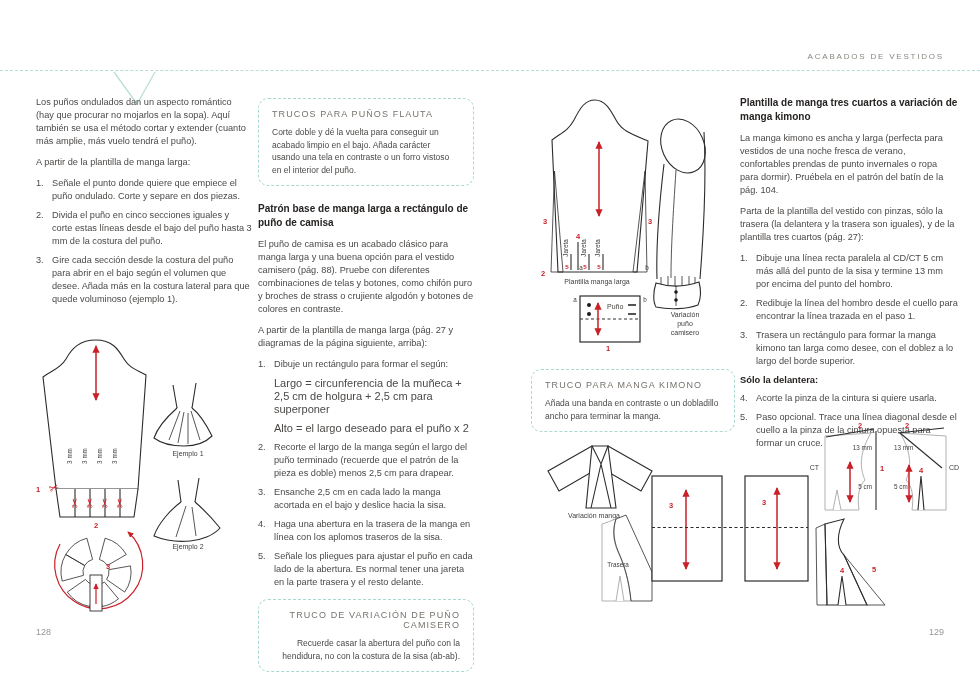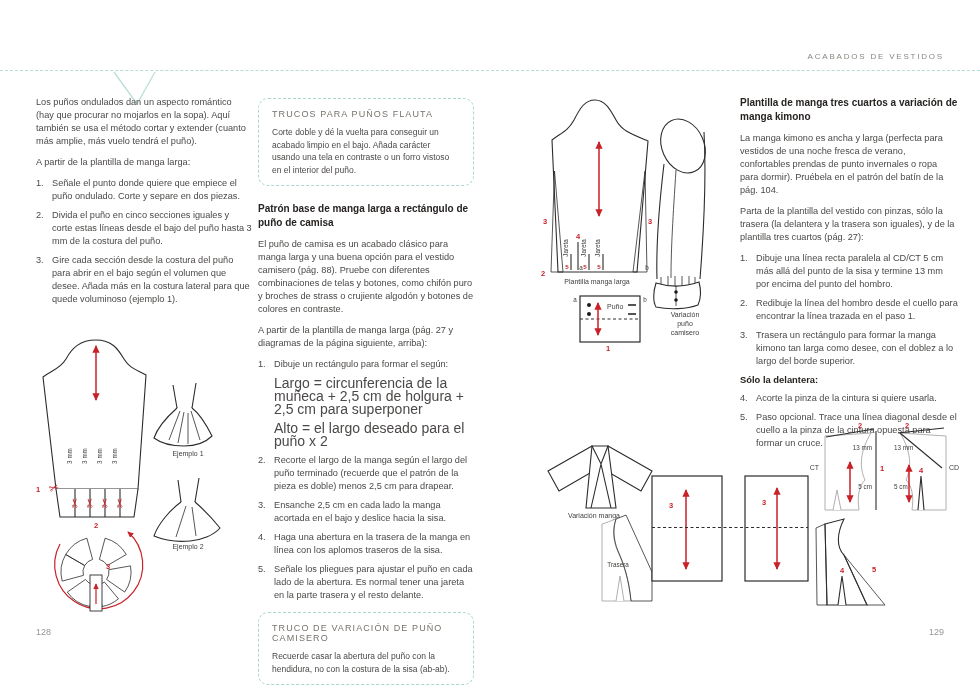--- a/index.html
+++ b/index.html
@@ -12,27 +12,27 @@
   .col{position:absolute;top:96px;}
   #col1{left:36px;width:216px;}
   #col2{left:258px;width:216px;}
   #col4{left:740px;width:218px;}
   h3{font-size:10px;line-height:14px;margin:0 0 8px;color:#262321;font-weight:bold;}
   p{font-size:9.2px;line-height:13px;color:#4b4947;margin:0 0 8px;}
   .steps{margin:0;}
   .step{display:flex;margin:0 0 6px;font-size:9.2px;line-height:13px;color:#4b4947;}
   .step .n{width:16px;flex:none;}
   .step .t{flex:1;}
-  .sub{margin:0 0 6px 16px;font-size:14px;line-height:13px;color:#4b4947;}
+  .sub{margin:0 0 6px 16px;font-size:11px;line-height:13px;color:#4b4947;}
   .subhead{font-size:9.4px;font-weight:bold;color:#262321;margin:2px 0 7px;}
   .tipbox{border:1.5px dashed #a9d8d3;border-radius:10px;padding:10px 13px 9px;}
   .tipbox .tt{font-size:9px;letter-spacing:1.1px;color:#77726c;margin:0 0 7px;}
   .tipbox .tb{font-size:8.5px;line-height:12.5px;color:#4b4947;margin:0;}
   #tip-flauta{margin:2px 0 16px;}
-  #tip-camisero{margin:10px 0 0;}
+  #tip-camisero{margin:10px 0 0;text-align:right;}
   #tip-kimono{position:absolute;left:531px;top:369px;width:176px;}
   .pgnum{position:absolute;top:627px;font-size:9px;color:#9a9692;}
   #pg-l{left:36px;} #pg-r{right:36px;text-align:right;}
   svg{position:absolute;}
   #d1{left:30px;top:332px;} #d2{left:535px;top:76px;} #d3{left:528px;top:420px;}
   svg text{font-family:"Liberation Sans",sans-serif;}
   .dl{font-size:6.3px;fill:#3f3d3b;}
   .cap{font-size:7px;fill:#3f3d3b;}
   .dr{font-size:7.5px;font-weight:bold;fill:#c82128;}
   .dr6{font-size:6.2px;font-weight:bold;fill:#c82128;}
@@ -136,20 +136,24 @@
           <span class="n">4.</span>
           <span class="t">Acorte la pinza de la cintura si quiere usarla.</span>
         </div>
       <div class="step">
           <span class="n">5.</span>
           <span class="t">Paso opcional. Trace una línea diagonal desde el cuello a la pinza de la cintura opuesta para formar un cruce.</span>
         </div>
     </div>
   </div>
 
+  <div class="tipbox" id="tip-kimono">
+    <div class="tt">TRUCO PARA MANGA KIMONO</div>
+    <p class="tb">Añada una banda en contraste o un dobladillo ancho para terminar la manga.</p>
+  </div>
 
   <svg id="d1" width="226" height="296" viewBox="0 0 226 296">
     <defs>
       <pattern id="h1" width="3.5" height="3.5" patternUnits="userSpaceOnUse">
         <rect width="3.5" height="3.5" fill="#fff"></rect>
         <path d="M0 0L3.5 3.5M3.5 0L0 3.5" stroke="#6b6b6b" stroke-width="0.5"></path>
       </pattern>
       <marker id="a1" viewBox="0 0 8 8" refX="6.5" refY="4" markerWidth="5.5" markerHeight="5.5" orient="auto-start-reverse">
         <path d="M0 0.5 L7.5 4 L0 7.5 z" fill="#c82128"></path>
       </marker>

